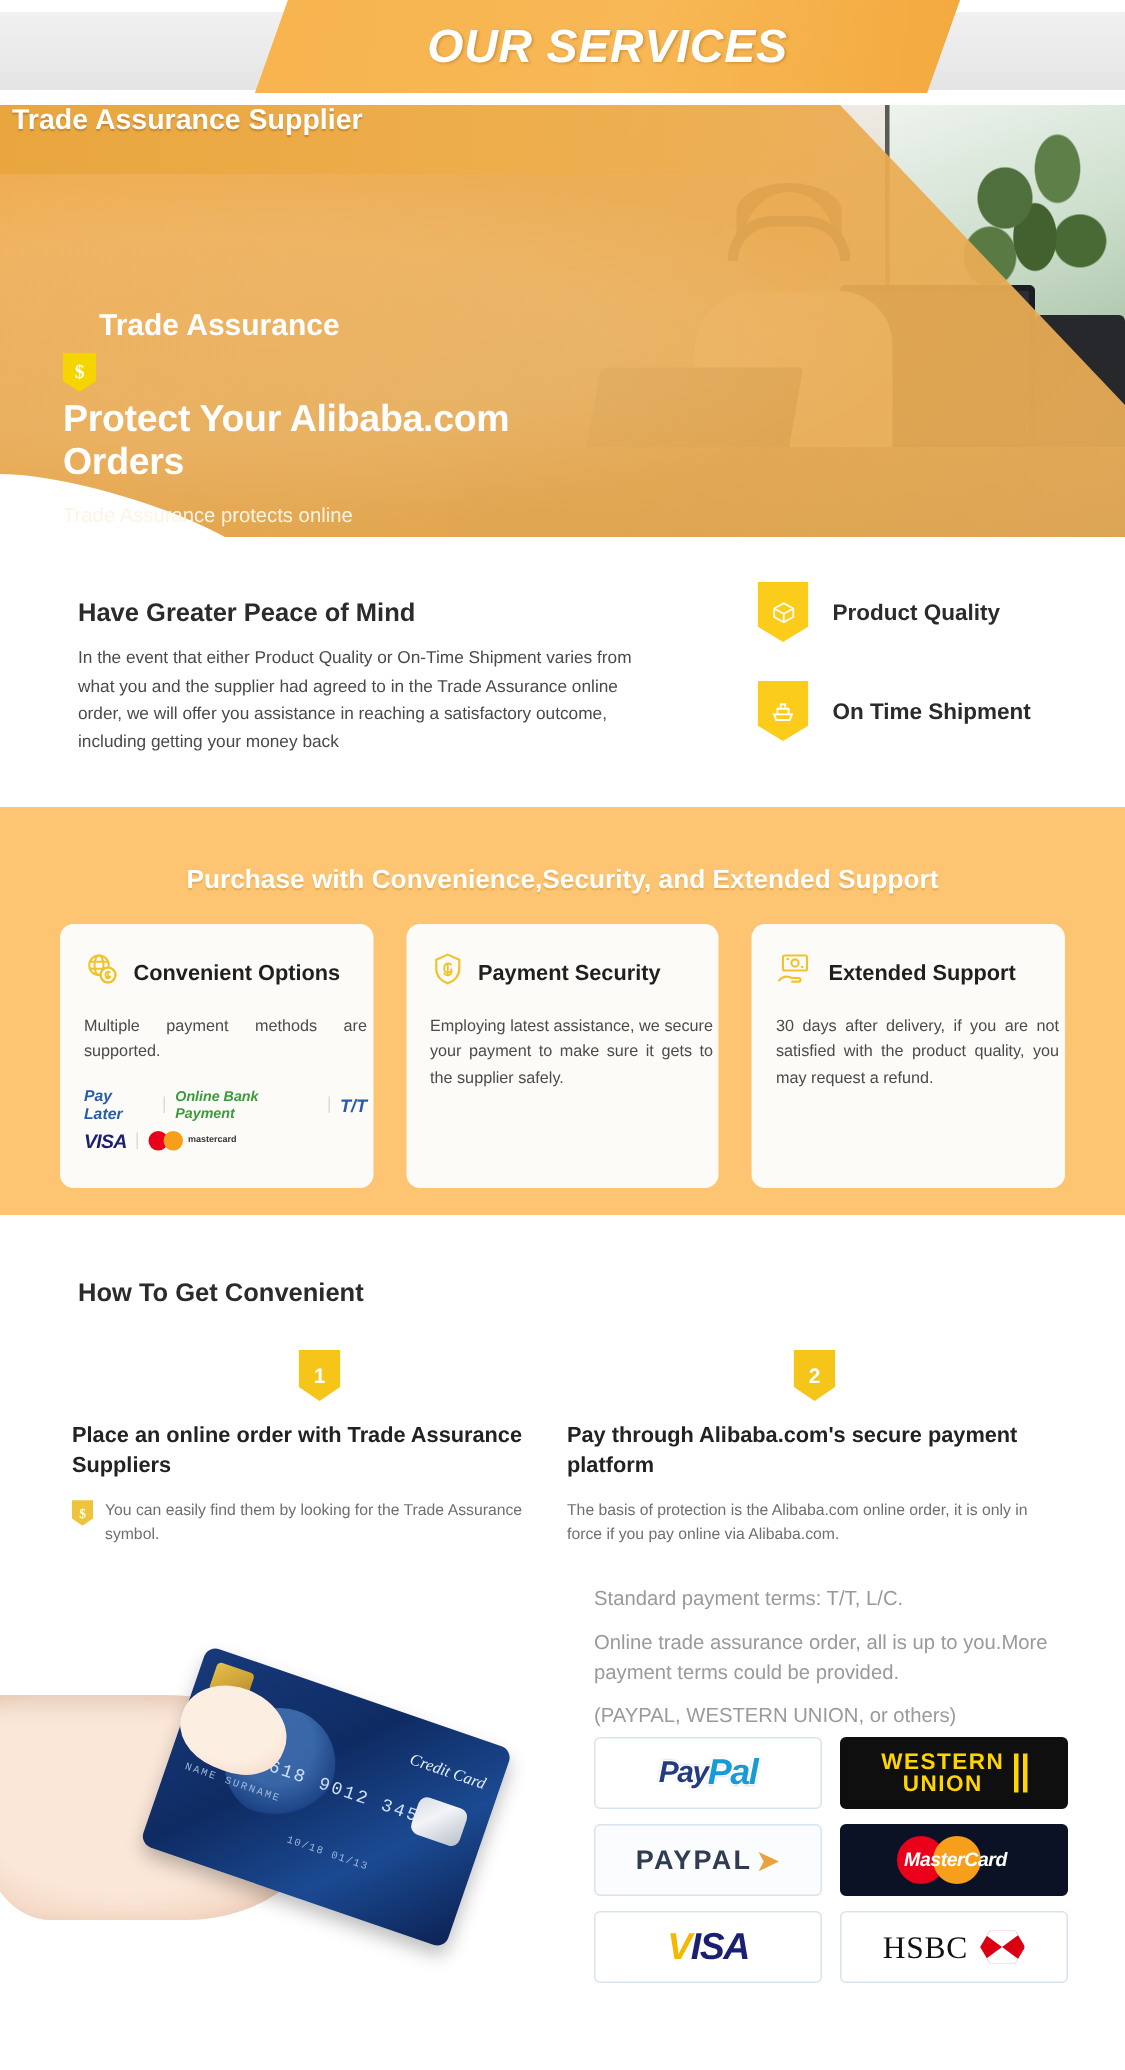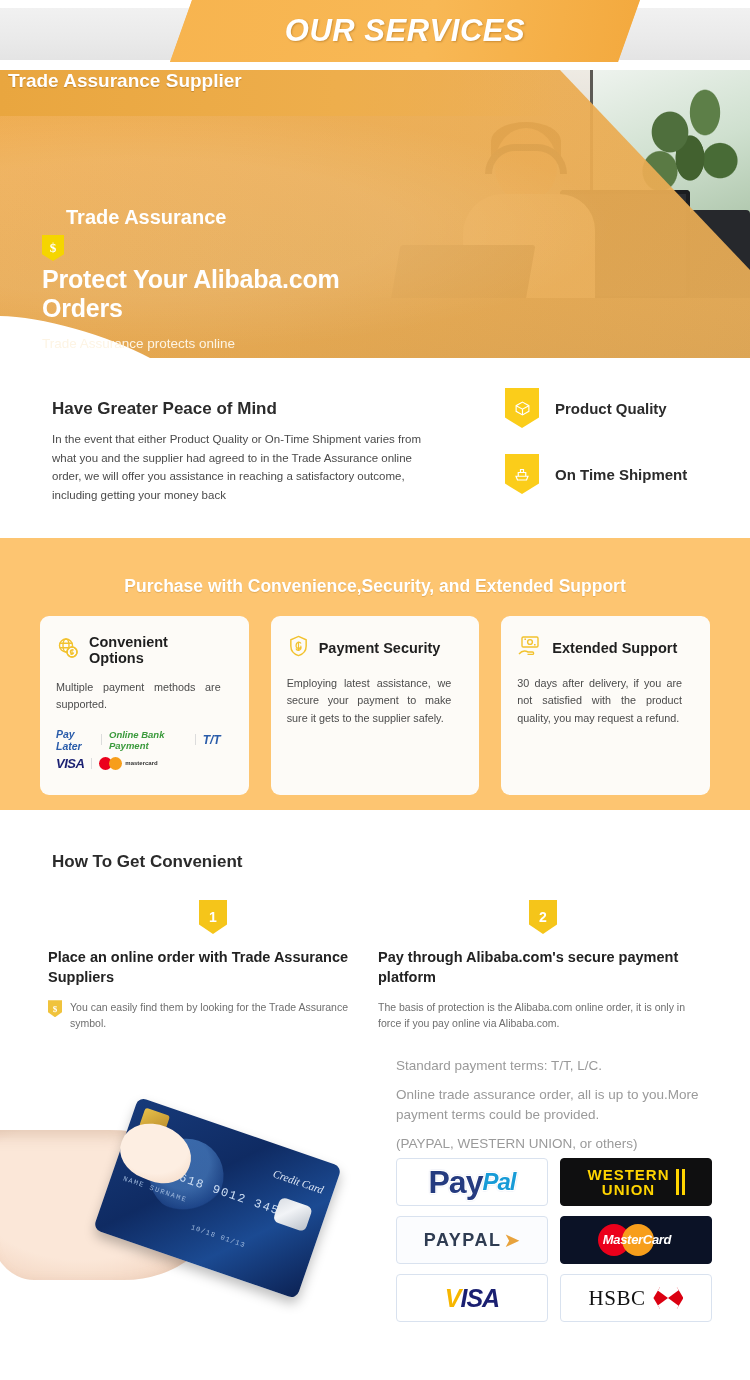--- a/index.html
+++ b/index.html
@@ -146,21 +146,21 @@
 
   
   .purchase { position:absolute; left:0; top:538px; width:750px; height:272px; background:#fdc571; }
   .purchase-title {
     position:absolute; top:38px; left:0; width:750px; text-align:center;
     color:#fff; font-weight:bold; font-size:17.5px;
     text-shadow: 0 1px 1px rgba(150,95,10,.25);
   }
   .cards { position:absolute; left:40px; top:78px; width:670px; display:flex; gap:22px; }
   .card {
-    width:212px; background:#fdfbf7; border-radius:9px; padding:18px 28px 20px 16px;
+    width:212px; background:#fdfbf7; border-radius:9px; padding:18px 4px 20px 16px;
     min-height:138px;
   }
   .card-head { display:flex; align-items:center; gap:9px; margin-bottom:13px; }
   .card-title { font-size:14.5px; font-weight:bold; color:#1f1f1f; }
   .card-body { font-size:10.8px; line-height:1.6; color:#4b4b4b; text-align:justify; }
   .paylogos { margin-top:14px; }
   .paylogo-row { display:flex; align-items:center; gap:7px; margin-bottom:4px; }
   .pl-paylater { color:#2a5caa; font-weight:bold; font-style:italic; font-size:10.5px; }
   .pl-obp { color:#3a9a3c; font-weight:bold; font-style:italic; font-size:9.5px; }
   .pl-tt { color:#2a5caa; font-weight:bold; font-style:italic; font-size:12px; }
@@ -194,21 +194,21 @@
   .step2 .step-note p { color:#6f6f6f; }
 
   .terms { position:absolute; left:396px; top:246px; width:330px; }
   .terms p { font-size:13.5px; line-height:1.48; color:#9a9a9a; margin-bottom:9px; }
 
   .logogrid { position:absolute; left:396px; top:348px; width:320px;
     display:grid; grid-template-columns:152px 152px; gap:10px 12px; }
   .logo-cell { height:48px; border:1px solid #d9e2ef; border-radius:4px;
     display:flex; align-items:center; justify-content:center; overflow:hidden; }
   .logo-paypal { background:#fff; }
-  .logo-paypal .t1 { color:#253b80; font-weight:bold; font-size:32px; letter-spacing:-1px;
+  .logo-paypal .t1 { color:#253b80; font-weight:bold; font-style:italic; font-size:20px; letter-spacing:-1px;
     text-shadow:-1px -1px 0 #fff, 1px -1px 0 #fff, -1px 1px 0 #fff, 1px 1px 0 #fff, 0 0 2px #253b80;}
   .logo-paypal .t2 { color:#179bd7; font-weight:bold; font-style:italic; font-size:24px; letter-spacing:-1px;
     text-shadow:-1px -1px 0 #fff, 1px -1px 0 #fff, -1px 1px 0 #fff, 1px 1px 0 #fff, 0 0 2px #253b80;}
   .logo-wu { background:#0f0f10; border-color:#0f0f10; flex-direction:row; gap:6px; }
   .logo-wu .wu-text { color:#ffd400; font-weight:bold; font-size:15px; line-height:1.02; letter-spacing:1px; text-align:center; font-family:"Liberation Sans", sans-serif;}
   .logo-wu .wu-bars { display:flex; gap:3px; align-items:center; }
   .logo-wu .wu-bars i { display:block; width:3px; height:26px; background:#ffd400; }
   .logo-escrow { background:#fbfcfe; }
   .logo-escrow .e-txt { color:#2f3c52; font-size:18px; letter-spacing:1.5px; font-weight:600; }
   .logo-escrow .e-arrow { color:#e8a33d; font-size:20px; margin-left:2px; }

